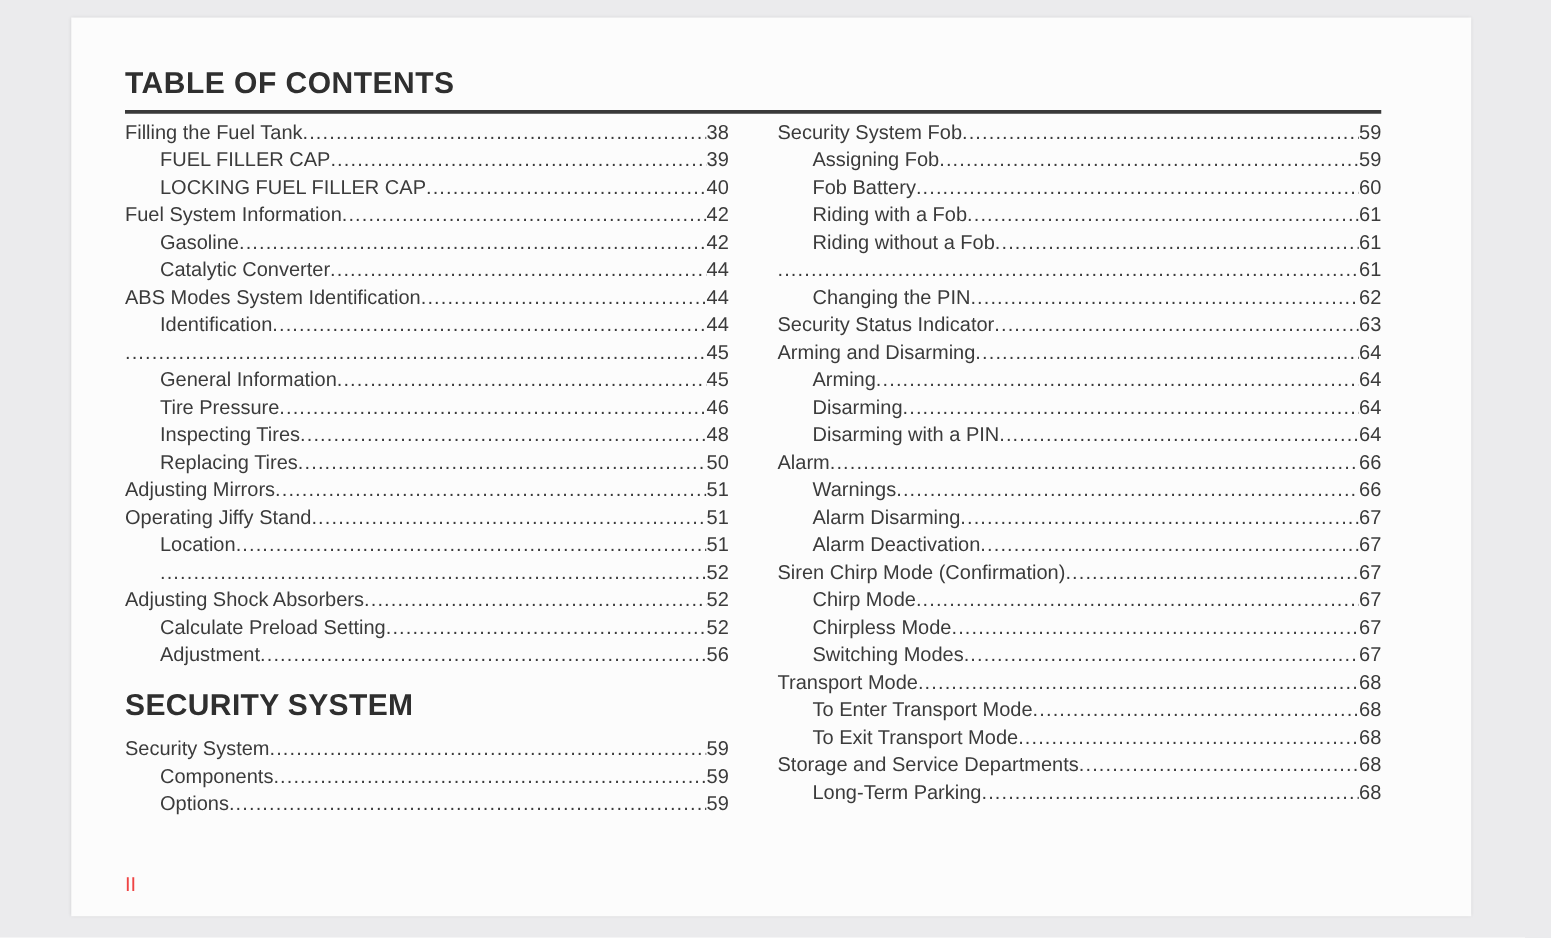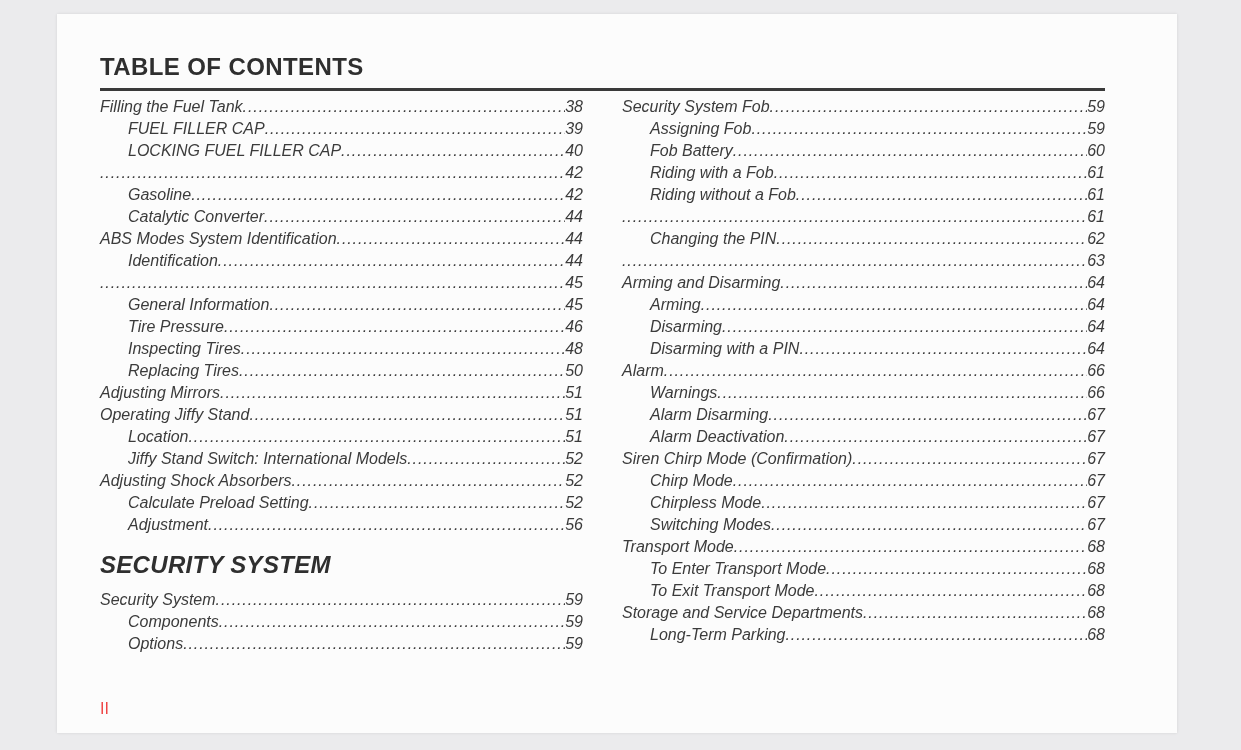--- a/index.html
+++ b/index.html
@@ -42,21 +42,20 @@
     height: 3px;
     background: #3a3a3a;
   }
   .toc-columns {
     position: absolute;
     left: 43px;
     top: 82px;
     width: 1005px;
     display: flex;
     gap: 39px;
-    font-style: italic;
   }
   .toc-column {
     width: 483px;
     flex: 0 0 483px;
   }
   .section-heading {
     margin: 14px 0 9px 0;
     font-size: 24px;
     font-weight: bold;
     letter-spacing: 0.3px;
@@ -114,20 +113,21 @@
           <span class="toc-entry-label">FUEL FILLER CAP</span>
           <span class="toc-leader-dots">................................................................................................................................................................</span>
           <span class="toc-entry-page">39</span>
         </div>
         <div class="toc-entry indent-1">
           <span class="toc-entry-label">LOCKING FUEL FILLER CAP</span>
           <span class="toc-leader-dots">................................................................................................................................................................</span>
           <span class="toc-entry-page">40</span>
         </div>
         <div class="toc-entry">
+          <span class="toc-entry-label">Fuel System Information</span>
           <span class="toc-leader-dots">................................................................................................................................................................</span>
           <span class="toc-entry-page">42</span>
         </div>
         <div class="toc-entry indent-1">
           <span class="toc-entry-label">Gasoline</span>
           <span class="toc-leader-dots">................................................................................................................................................................</span>
           <span class="toc-entry-page">42</span>
         </div>
         <div class="toc-entry indent-1">
           <span class="toc-entry-label">Catalytic Converter</span>
@@ -177,21 +177,20 @@
           <span class="toc-entry-label">Operating Jiffy Stand</span>
           <span class="toc-leader-dots">................................................................................................................................................................</span>
           <span class="toc-entry-page">51</span>
         </div>
         <div class="toc-entry indent-1">
           <span class="toc-entry-label">Location</span>
           <span class="toc-leader-dots">................................................................................................................................................................</span>
           <span class="toc-entry-page">51</span>
         </div>
         <div class="toc-entry indent-1">
-          <span class="toc-entry-label">Jiffy Stand Switch: International Models</span>
           <span class="toc-leader-dots">................................................................................................................................................................</span>
           <span class="toc-entry-page">52</span>
         </div>
         <div class="toc-entry">
           <span class="toc-entry-label">Adjusting Shock Absorbers</span>
           <span class="toc-leader-dots">................................................................................................................................................................</span>
           <span class="toc-entry-page">52</span>
         </div>
         <div class="toc-entry indent-1">
           <span class="toc-entry-label">Calculate Preload Setting</span>
@@ -249,20 +248,21 @@
         <div class="toc-entry">
           <span class="toc-leader-dots">................................................................................................................................................................</span>
           <span class="toc-entry-page">61</span>
         </div>
         <div class="toc-entry indent-1">
           <span class="toc-entry-label">Changing the PIN</span>
           <span class="toc-leader-dots">................................................................................................................................................................</span>
           <span class="toc-entry-page">62</span>
         </div>
         <div class="toc-entry">
+          <span class="toc-entry-label">Security Status Indicator</span>
           <span class="toc-leader-dots">................................................................................................................................................................</span>
           <span class="toc-entry-page">63</span>
         </div>
         <div class="toc-entry">
           <span class="toc-entry-label">Arming and Disarming</span>
           <span class="toc-leader-dots">................................................................................................................................................................</span>
           <span class="toc-entry-page">64</span>
         </div>
         <div class="toc-entry indent-1">
           <span class="toc-entry-label">Arming</span>

